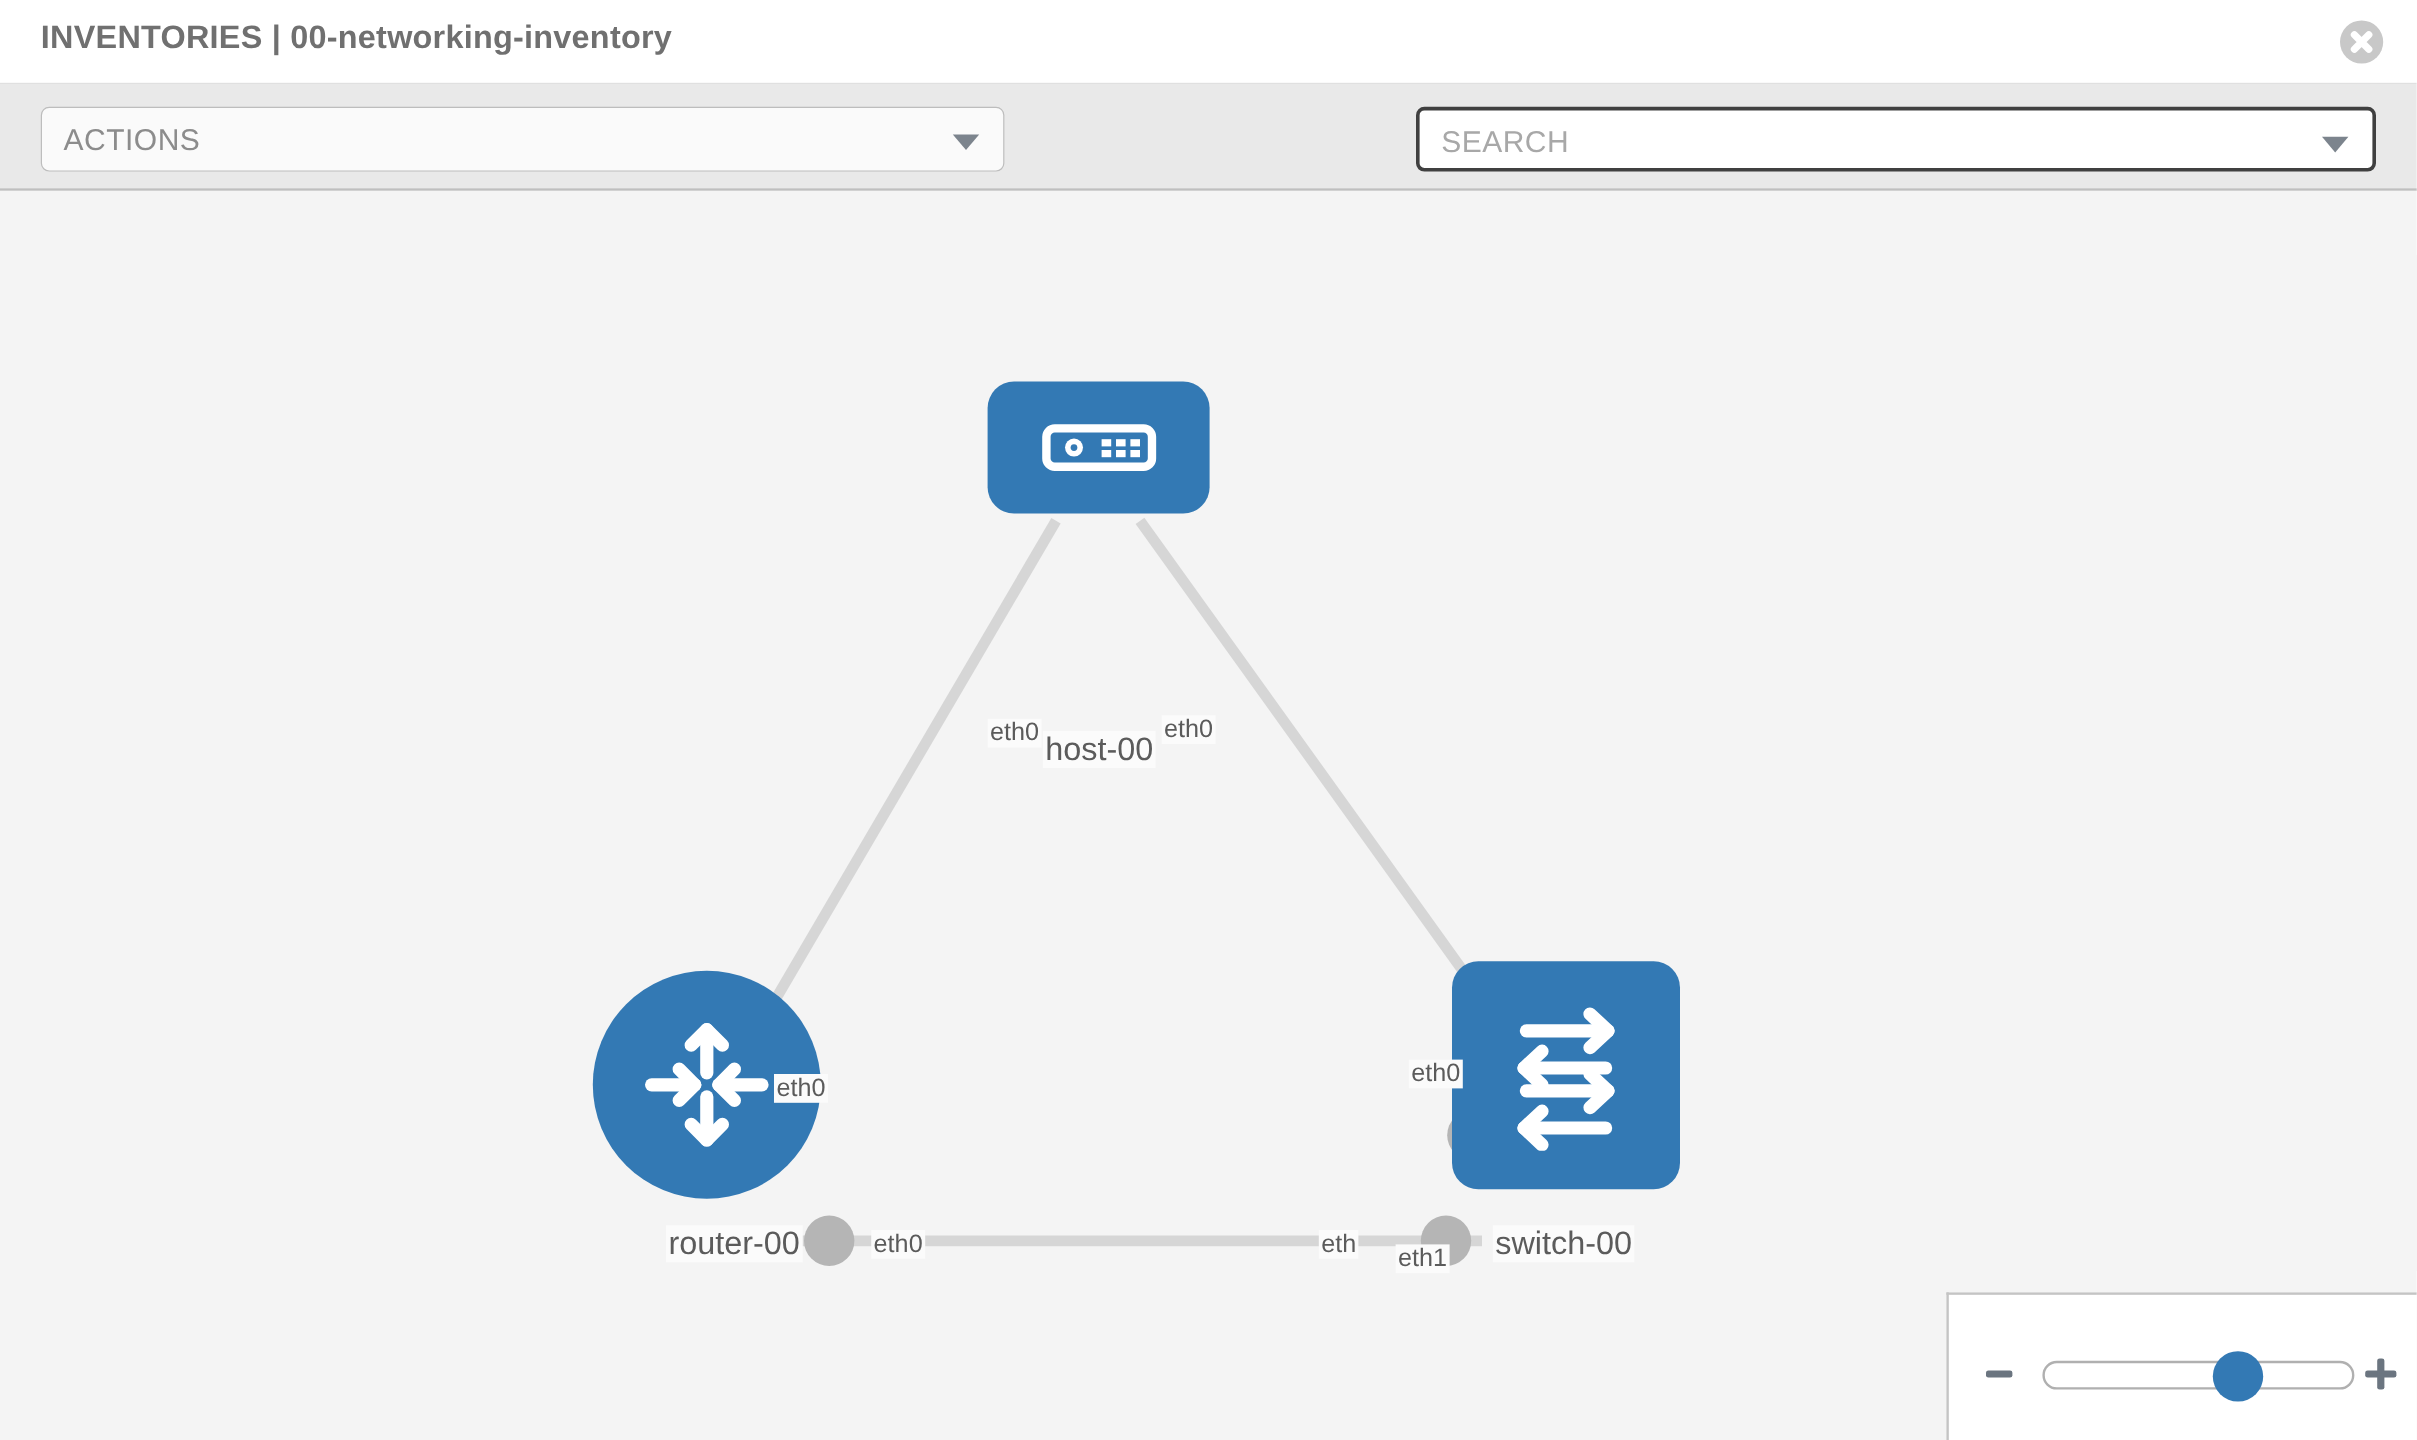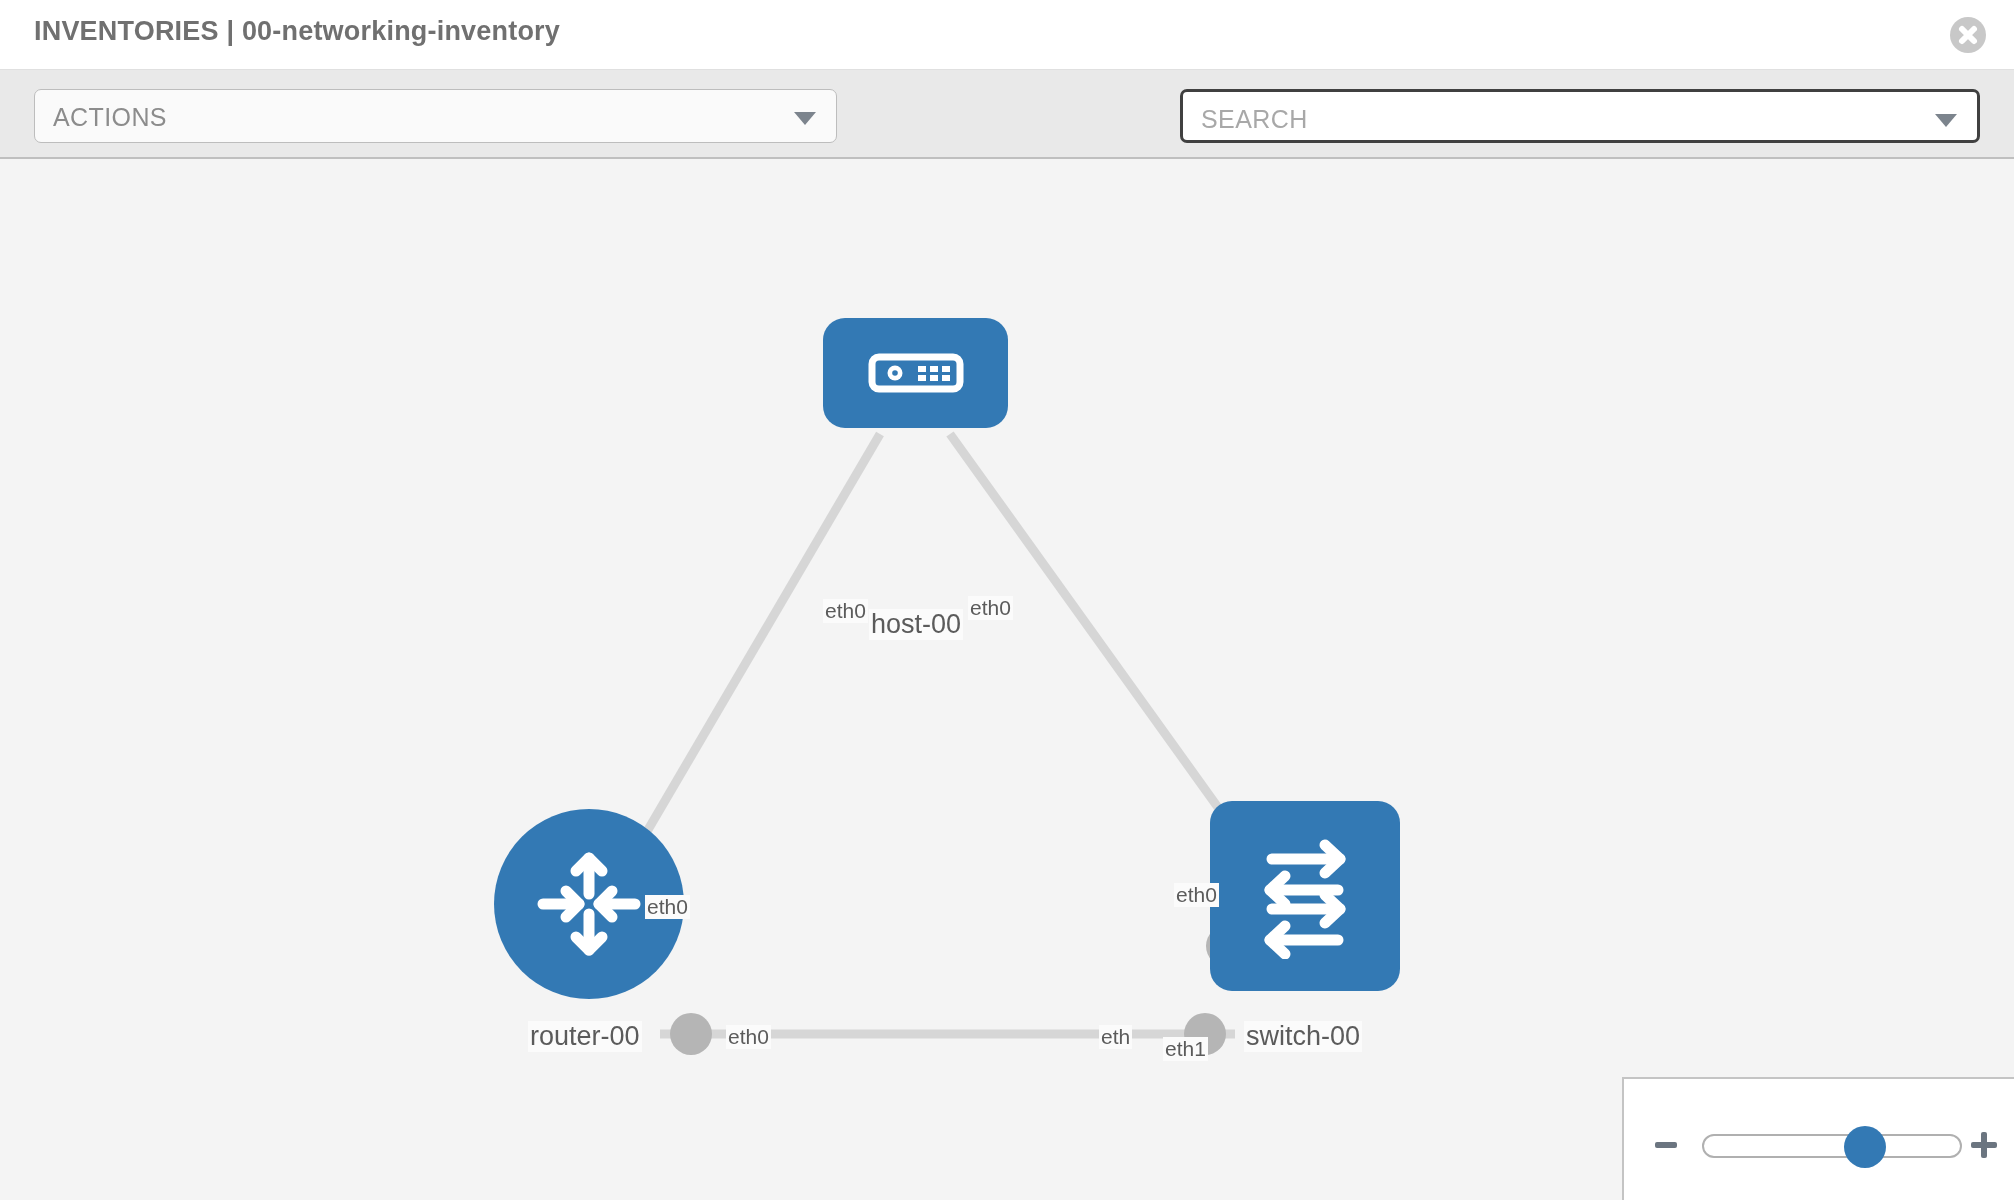--- a/index.html
+++ b/index.html
@@ -235,21 +235,21 @@
           <polyline points="47,27 60,14 73,27"></polyline>
           <line x1="60" y1="106" x2="60" y2="70"></line>
           <polyline points="47,93 60,106 73,93"></polyline>
           <line x1="14" y1="60" x2="50" y2="60"></line>
           <polyline points="37,47 50,60 37,73"></polyline>
           <line x1="106" y1="60" x2="70" y2="60"></line>
           <polyline points="83,47 70,60 83,73"></polyline>
         </g>
       </svg>
     </div>
-    <div class="node-label" style="left:528px; top:862px;">router-00</div>
+    <div class="node-label" style="left:555px; top:862px;">router-00</div>
 
     <div class="node node-square" style="left:1210px; top:642px; width:190px; height:190px;">
       <svg width="126" height="126" viewBox="0 0 126 126">
         <g stroke="#ffffff" stroke-width="11" stroke-linecap="round" stroke-linejoin="round" fill="none">
           <line x1="30" y1="26" x2="98" y2="26"></line>
           <polyline points="83,12 98,26 83,40"></polyline>
           <line x1="96" y1="57" x2="28" y2="57"></line>
           <polyline points="43,43 28,57 43,71"></polyline>
           <line x1="30" y1="76" x2="98" y2="76"></line>
           <polyline points="83,62 98,76 83,90"></polyline>

